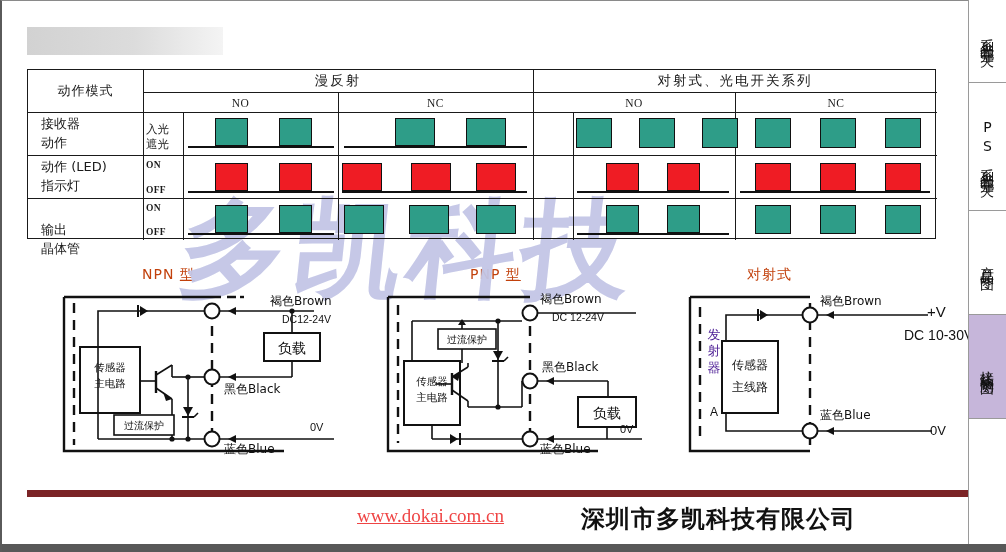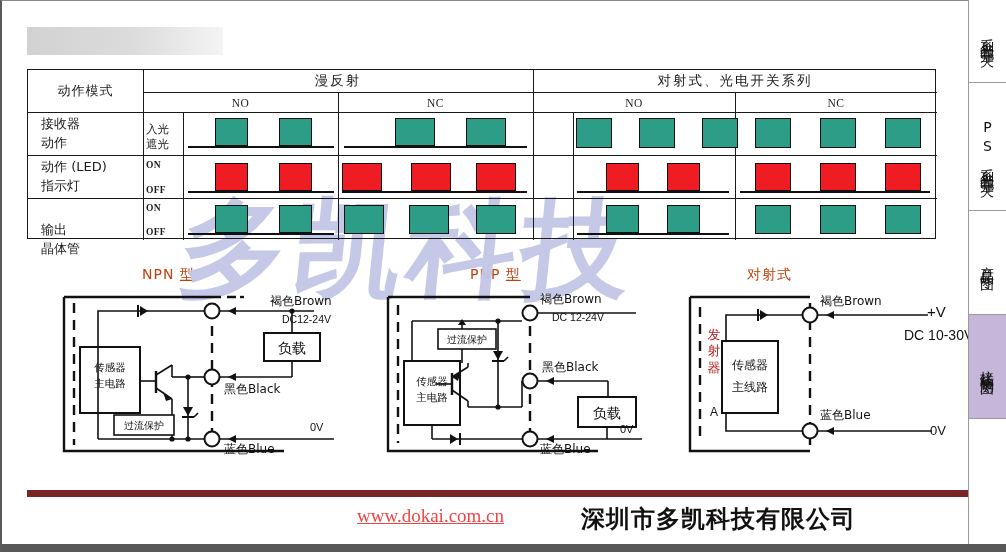--- a/index.html
+++ b/index.html
@@ -437,21 +437,21 @@
         <polygon points="86,26 78,21 78,31" fill="#111"></polygon>
         <line x1="76" y1="20" x2="76" y2="32" stroke="#111" stroke-width="2"></line>
 
         <polyline points="44,124 44,142 120,142" fill="none" stroke="#111" stroke-width="1.6"></polyline>
 
         <line x1="136" y1="26" x2="246" y2="26" stroke="#111" stroke-width="1.6"></line>
         <polygon points="144,26 152,22 152,30" fill="#111"></polygon>
         <line x1="136" y1="142" x2="250" y2="142" stroke="#111" stroke-width="1.6"></line>
         <polygon points="144,142 152,138 152,146" fill="#111"></polygon>
       </svg>
-      <div style="position:absolute; left:22px; top:38px; width:20px; font-family:'DejaVu Sans',sans-serif; font-size:13px; color:#b91c1c; line-height:1.25; text-align:center;">发射器</div>
+      <div style="position:absolute; left:22px; top:38px; width:20px; font-family:'DejaVu Sans',sans-serif; font-size:13px; color:#4c1d95; line-height:1.25; text-align:center;">发射器</div>
       <div style="position:absolute; left:22px; top:116px; width:20px; font-family:'Liberation Sans',sans-serif; font-size:12px; color:#111; text-align:center;">A</div>
       <div style="position:absolute; left:138px; top:4px; font-family:'DejaVu Sans',sans-serif; font-size:12px; color:#111; white-space:nowrap;">褐色Brown</div>
       <div style="position:absolute; left:245px; top:14px; font-family:'Liberation Sans',sans-serif; font-size:15px; color:#111; white-space:nowrap;">+V</div>
       <div style="position:absolute; left:222px; top:38px; font-family:'Liberation Sans',sans-serif; font-size:14px; color:#111; white-space:nowrap;">DC 10-30V</div>
       <div style="position:absolute; left:138px; top:118px; font-family:'DejaVu Sans',sans-serif; font-size:12px; color:#111; white-space:nowrap;">蓝色Blue</div>
       <div style="position:absolute; left:248px; top:134px; font-family:'Liberation Sans',sans-serif; font-size:13px; color:#111; white-space:nowrap;">0V</div>
     </div>
 
     <div id="red-bar"></div>
     <a id="site-url" href="#">www.dokai.com.cn</a>

